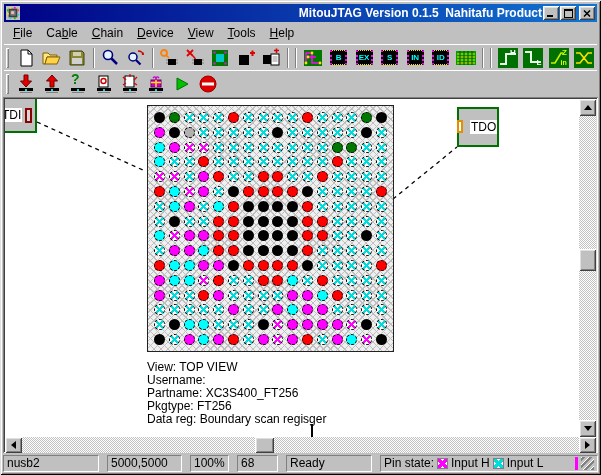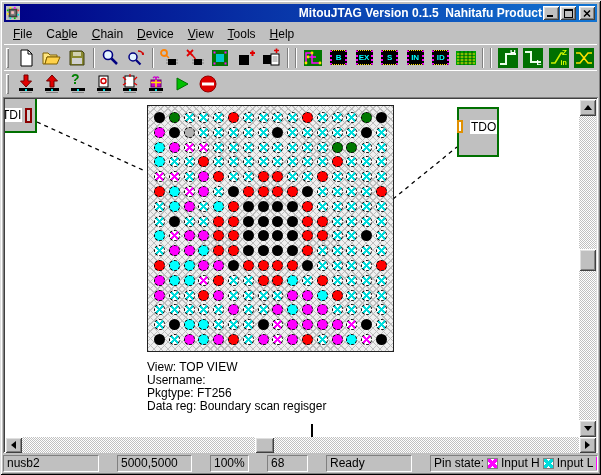--- a/index.html
+++ b/index.html
@@ -11,21 +11,21 @@
   .titlebar{position:absolute;left:4px;top:4px;right:4px;height:18px;
     background:linear-gradient(90deg,#000085,#1274d2);display:flex;align-items:center;padding:0 2px;}
   .appicon{width:14px;height:14px;margin-right:3px;flex:none;}
   .title{color:#fff;font-weight:bold;font-size:12px;white-space:pre;flex:1;overflow:hidden;text-align:right;}
   .winbtns{display:flex;gap:0;align-items:center;}
   .wbtn{width:16px;height:14px;background:#c0c0c0;border:none;padding:0;margin-left:1px;
     box-shadow:inset 1px 1px 0 #fff, inset -1px -1px 0 #404040, inset 2px 2px 0 #dfdfdf, inset -2px -2px 0 #808080;
     display:flex;align-items:center;justify-content:center;}
   .wbtn.close{margin-left:3px;}
   
-  .menubar{position:absolute;left:6px;top:24px;right:6px;height:19px;display:flex;align-items:center;}
+  .menubar{position:absolute;left:6px;top:24px;right:6px;height:19px;display:flex;align-items:flex-start;}
   .menuitem{padding:2px 7px;cursor:default;}
   
   .toolbar{position:absolute;left:4px;right:4px;height:26px;display:flex;align-items:center;border-top:1px solid #fff;}
   .tb1{top:44px;} .tb2{top:70px;}
   .gripper{width:3px;height:20px;margin:0 4px 0 2px;background:#c0c0c0;
     box-shadow:inset 1px 1px 0 #fff, inset -1px -1px 0 #808080;}
   .tbtn{width:24px;height:24px;border:none;background:transparent;padding:0;margin:0 1px;
     display:flex;align-items:center;justify-content:center;position:relative;}
   .tbtn svg{width:20px;height:20px;}
   .tsep{width:2px;height:20px;margin:0 3px;border-left:1px solid #808080;border-right:1px solid #fff;}
@@ -40,21 +40,21 @@
   .qmark{position:absolute;top:-1px;left:5px;color:#008000;font-weight:bold;font-size:14px;}
   
   .client{position:absolute;left:3px;top:97px;width:595px;height:356px;background:#000000;
     box-shadow:inset 1px 1px 0 #808080, inset -1px -1px 0 #fff, inset 2px 2px 0 #404040, inset -2px -2px 0 #dfdfdf;}
   .canvas{position:absolute;left:2px;top:2px;width:574px;height:338px;background:#fff;overflow:hidden;}
   .wiresvg{position:absolute;left:0;top:0;width:100%;height:100%;pointer-events:none;}
   .tdibox{position:absolute;left:-5px;top:0;width:37px;height:34px;background:#c0c0c0;
     border-right:2px solid #007000;border-bottom:2px solid #007000;}
   .tdibox .lbl{position:absolute;left:1px;top:9px;background:#fff;padding:0 1px;font-size:12px;}
   .tdibox .port{position:absolute;right:3px;top:9px;width:7px;height:15px;border:2px solid #8b0000;background:#d8d8d8;}
-  .tdobox{position:absolute;left:452px;top:8px;width:42px;height:50px;background:#c0c0c0;border:2px solid #007000;}
+  .tdobox{position:absolute;left:452px;top:8px;width:42px;height:40px;background:#c0c0c0;border:2px solid #007000;}
   .tdobox .lbl{position:absolute;left:11px;top:11px;background:#fff;padding:0 1px;font-size:12px;}
   .tdobox .port{position:absolute;left:-2px;top:11px;width:6px;height:13px;border:2px solid #e09000;background:#fff;}
   .bga{position:absolute;left:142px;top:6px;width:247px;height:247px;border:1px solid #222;
     background-color:#efefef;
     background-image:repeating-linear-gradient(45deg,#bfbfbf 0 1px,transparent 1px 5px),
                      repeating-linear-gradient(-45deg,#bfbfbf 0 1px,transparent 1px 5px);
     display:grid;grid-template-columns:repeat(16,1fr);grid-template-rows:repeat(16,1fr);padding:4px;}
   .pin{width:11px;height:11px;border:1px dashed #000;border-radius:50%;margin:auto;}
   .p-K{background:#000;} .p-G{background:#007800;} .p-A{background:#b0b0b0;}
   .p-C{background:#00ffff;} .p-M{background:#ff00ff;} .p-R{background:#ff0000;}
@@ -78,21 +78,21 @@
   .arr{width:0;height:0;border:4px solid transparent;}
   .arr.up{border-bottom:5px solid #000;margin-top:-4px;}
   .arr.down{border-top:5px solid #000;margin-bottom:-4px;}
   .arr.left{border-right:5px solid #000;margin-left:-4px;}
   .arr.right{border-left:5px solid #000;margin-right:-4px;}
   .thumb{position:absolute;background:#c0c0c0;
     box-shadow:inset 1px 1px 0 #fff, inset -1px -1px 0 #404040, inset 2px 2px 0 #dfdfdf, inset -2px -2px 0 #808080;}
   .vthumb{left:0;top:150px;width:17px;height:22px;}
   .hthumb{top:0;left:250px;width:19px;height:16px;}
   
-  .statusbar{position:absolute;left:3px;top:455px;right:3px;height:17px;display:flex;gap:18px;}
+  .statusbar{position:absolute;left:3px;top:455px;right:3px;height:17px;display:flex;gap:8px;}
   .panel{border:1px solid;border-color:#808080 #fff #fff #808080;background:#c0c0c0;
     padding:1px 3px;font-size:12px;line-height:13px;white-space:nowrap;overflow:hidden;flex:none;}
   .pinstate{flex:1;display:flex;align-items:center;gap:3px;}
   .swatch{width:11px;height:11px;border:1px solid #808080;background-color:#fff;flex:none;}
   .swatch.mx{background-image:linear-gradient(45deg,transparent 38%,#ff00ff 38%,#ff00ff 62%,transparent 62%),
      linear-gradient(-45deg,transparent 38%,#ff00ff 38%,#ff00ff 62%,transparent 62%);}
   .swatch.cx{background-image:linear-gradient(45deg,transparent 38%,#00dcdc 38%,#00dcdc 62%,transparent 62%),
      linear-gradient(-45deg,transparent 38%,#00dcdc 38%,#00dcdc 62%,transparent 62%);}
   .mbar{width:3px;height:13px;background:#ff00ff;margin-left:auto;flex:none;}
   .grip{width:13px;height:13px;flex:none;align-self:flex-end;
@@ -659,21 +659,21 @@
           <div class="pin p-m"></div>
           <div class="pin p-M"></div>
           <div class="pin p-R"></div>
           <div class="pin p-h"></div>
           <div class="pin p-M"></div>
           <div class="pin p-C"></div>
           <div class="pin p-m"></div>
           <div class="pin p-K"></div>
         </div>
 
-      <div class="info" id="info"><div>View: TOP VIEW</div><div>Username:</div><div>Pkgtype: FT256</div><div>Data reg: Boundary scan regisger</div></div>
+      <div class="info" id="info"><div>View: TOP VIEW</div><div>Username:</div><div>Partname: XC3S400_FT256</div><div>Pkgtype: FT256</div><div>Data reg: Boundary scan regisger</div></div>
       <div class="caret"></div>
     </div>
 
     <div class="vscroll">
       <button class="sbtn" style="top:0">
           <span class="arr up"></span>
         </button>
       <div class="thumb vthumb"></div>
       <button class="sbtn" style="bottom:0;top:auto">
           <span class="arr down"></span>

